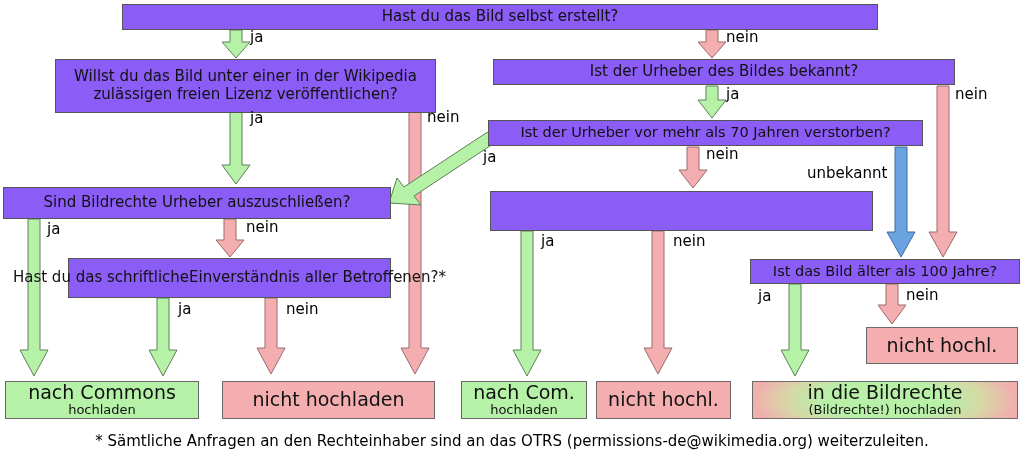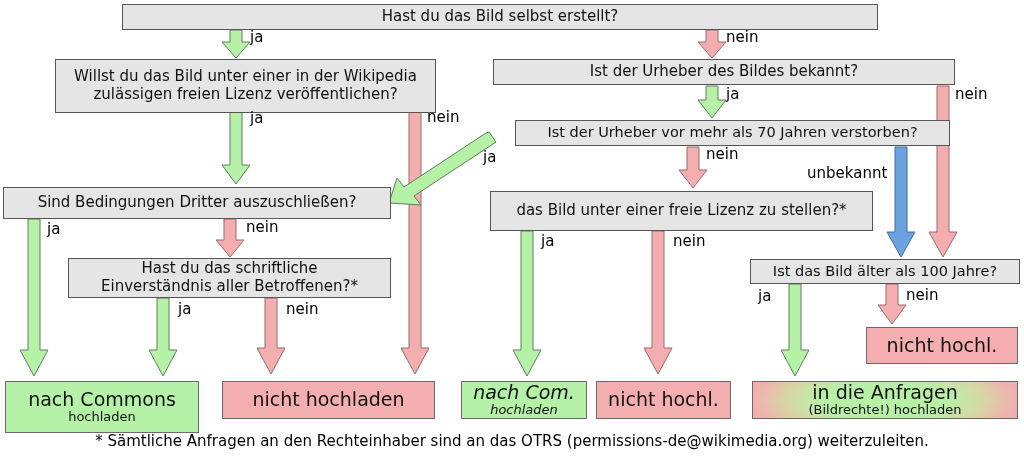--- a/index.html
+++ b/index.html
@@ -10,21 +10,21 @@
     position:relative;overflow:hidden;
     -webkit-font-smoothing:antialiased;
   }
   #stage{position:absolute;left:0;top:0;width:1024px;height:456px;}
   svg#arrows{position:absolute;left:0;top:0;width:1024px;height:456px;overflow:visible;}
 
   .node{
     position:absolute;
     box-sizing:border-box;
     border:1px solid #555555;
-    background:#e5e5e5;
+    background:#8b5cf6;
     display:flex;align-items:center;justify-content:center;
     text-align:center;
     color:#111111;
     line-height:1.18;
     padding:1px 4px;
     z-index:3;
   }
   .node .ln{display:block;white-space:nowrap;}
   .q{font-size:15px;}
   .q-sm{font-size:14.5px;}
@@ -144,61 +144,60 @@
 
   <div class="node q" style="left:55px;top:59px;width:381px;height:54px;flex-direction:column;">
     <span class="ln">Willst du das Bild unter einer in der Wikipedia</span>
     <span class="ln">zulässigen freien Lizenz veröffentlichen?</span>
   </div>
 
   <div class="node q" style="left:493px;top:59px;width:462px;height:26px;">
     <span class="ln">Ist der Urheber des Bildes bekannt?</span>
   </div>
 
-  <div class="node q-sm" style="left:488px;top:120px;width:435px;height:26px;margin-left:27px;">
+  <div class="node q-sm" style="left:488px;top:120px;width:435px;height:26px;">
     <span class="ln">Ist der Urheber vor mehr als 70 Jahren verstorben?</span>
   </div>
 
   <div class="node q" style="left:3px;top:187px;width:388px;height:32px;">
-    <span class="ln">Sind Bedingungen Dritter auszuschließen?</span>
-  </div>
-
-  <div class="node q" style="left:68px;top:258px;width:323px;height:40px;flex-direction:column;">
+    <span class="ln">Sind Bildrechte Urheber auszuschließen?</span>
+  </div>
+
+  <div class="node q" style="left:68px;top:258px;width:323px;height:40px;flex-direction:row;">
     <span class="ln">Hast du das schriftliche</span>
     <span class="ln">Einverständnis aller Betroffenen?*</span>
   </div>
 
   <div class="node q" style="left:490px;top:191px;width:383px;height:40px;flex-direction:column;">
-    <span class="ln">das Bild unter einer freie Lizenz zu stellen?*</span>
   </div>
 
   <div class="node q-sm" style="left:750px;top:259px;width:270px;height:25px;">
     <span class="ln">Ist das Bild älter als 100 Jahre?</span>
   </div>
 
-  <div class="term green" style="left:5px;top:381px;width:194px;height:52px;">
+  <div class="term green" style="left:5px;top:381px;width:194px;height:38px;">
     <span class="big">nach Commons</span>
     <span class="small">hochladen</span>
   </div>
 
   <div class="term red" style="left:222px;top:381px;width:213px;height:38px;">
     <span class="one">nicht hochladen</span>
   </div>
 
-  <div class="term green" style="left:461px;top:381px;width:126px;height:38px;font-style:italic;">
+  <div class="term green" style="left:461px;top:381px;width:126px;height:38px;">
     <span class="big">nach Com.</span>
     <span class="small">hochladen</span>
   </div>
 
   <div class="term red" style="left:596px;top:381px;width:135px;height:38px;">
     <span class="one">nicht hochl.</span>
   </div>
 
   <div class="term mixed" style="left:752px;top:381px;width:266px;height:38px;">
-    <span class="big">in die Anfragen</span>
+    <span class="big">in die Bildrechte</span>
     <span class="small">(Bildrechte!) hochladen</span>
   </div>
 
   <div class="term red" style="left:866px;top:327px;width:152px;height:37px;">
     <span class="one">nicht hochl.</span>
   </div>
 
   <span class="lbl" style="left:250px;top:28px;">ja</span>
   <span class="lbl" style="left:726px;top:28px;">nein</span>
 

